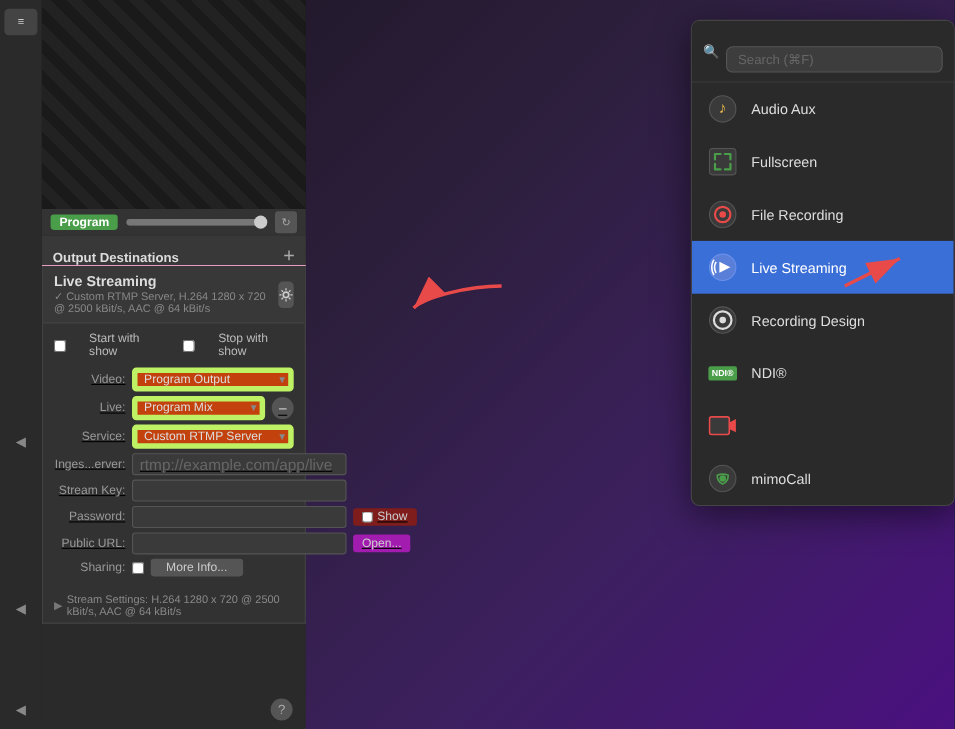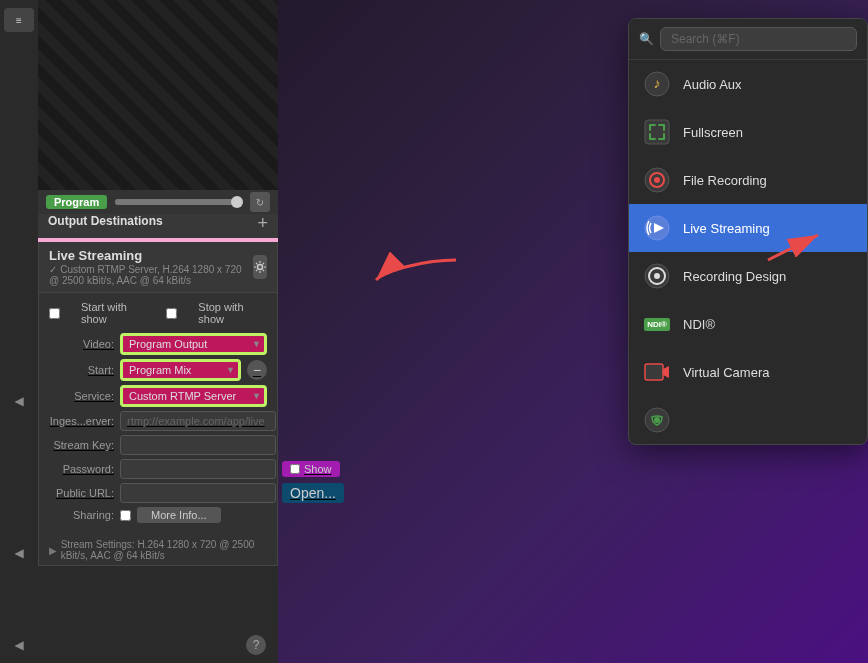--- a/index.html
+++ b/index.html
@@ -155,24 +155,24 @@
       left: 0;
       right: 590px;
       bottom: 0;
       background: #2a2a2a;
     }
 
     .output-header {
       height: 28px;
       background: #383838;
       display: flex;
-      align-items: flex-start;
+      align-items: flex-end;
       justify-content: space-between;
       padding: 0 10px;
-      border-bottom: 4px solid #f9a8d4;
+      border-bottom: 1px solid #f9a8d4;
     }
 
     .output-header-title {
       color: #ddd;
       font-size: 12px;
       font-weight: 600;
     }
 
     .output-add-btn {
       color: #aaa;
@@ -265,21 +265,21 @@
       min-width: 65px;
     }
 
     .form-input {
       flex: 1;
       height: 20px;
       background: #3a3a3a;
       border: 1px solid #555;
       border-radius: 3px;
       color: #ddd;
-      font-size: 11px;
+      font-size: 14px;
       padding: 0 6px;
     }
 
     .form-input::placeholder {
       color: #666;
     }
 
     .minus-btn {
       width: 20px;
       height: 20px;
@@ -288,35 +288,35 @@
       display: flex;
       align-items: center;
       justify-content: center;
       color: #ccc;
       font-size: 14px;
       cursor: pointer;
       flex-shrink: 0;
     }
 
     .show-btn {
-      background: #a21caf;
+      background: #7f1d1d;
       color: #ccc;
       font-size: 11px;
       padding: 2px 8px;
       border-radius: 3px;
       cursor: pointer;
       display: flex;
       align-items: center;
       gap: 4px;
     }
 
     .open-btn {
-      background: #0c4a6e;
+      background: #a21caf;
       color: #ccc;
-      font-size: 14px;
+      font-size: 11px;
       padding: 2px 8px;
       border-radius: 3px;
       cursor: pointer;
     }
 
     .sharing-row {
       display: flex;
       align-items: center;
       gap: 6px;
       margin-bottom: 4px;
@@ -393,20 +393,21 @@
     .dropdown-search-input {
       flex: 1;
       background: #3d3d3d;
       border: 1px solid #555;
       border-radius: 6px;
       color: #ccc;
       font-size: 12px;
       padding: 4px 10px;
       outline: none;
       width: 100%;
+      margin-top: 15px;
     }
 
     .dropdown-search-input::placeholder {
       color: #666;
     }
 
     .dropdown-item {
       display: flex;
       align-items: center;
       padding: 10px 14px;
@@ -460,22 +461,22 @@
       top: 50%;
       transform: translateY(-50%);
       color: #888;
       font-size: 9px;
       pointer-events: none;
     }
 
     select.form-select-native {
       width: 100%;
       height: 22px;
-      background: #be185d;
-      border: 3px solid #bef264;
+      background: #c2410c;
+      border: 5px solid #bef264;
       border-radius: 4px;
       color: #ddd;
       font-size: 11px;
       padding: 0 6px;
       appearance: none;
       cursor: pointer;
       outline: none;
     }
   </style>
 </head>
@@ -543,21 +544,21 @@
           <span class="form-label">Video:</span>
           <div class="select-wrapper">
             <select class="form-select-native">
               <option>Program Output</option>
             </select>
             <span class="select-arrow">▼</span>
           </div>
         </div>
 
         <div class="form-row">
-          <span class="form-label">Start:</span>
+          <span class="form-label">Live:</span>
           <div class="select-wrapper">
             <select class="form-select-native">
               <option>Program Mix</option>
             </select>
             <span class="select-arrow">▼</span>
           </div>
           <div class="minus-btn">−</div>
         </div>
 
         <div class="form-row">
@@ -679,31 +680,31 @@
       <span class="dropdown-item-label">NDI®</span>
     </div>
 
     <div class="dropdown-item">
       <div class="dropdown-item-icon">
         <svg width="26" height="26" viewBox="0 0 26 26">
           <rect x="1" y="5" width="18" height="16" rx="2" fill="#3a3a3a" stroke="#e84a4a" stroke-width="1.5"></rect>
           <path d="M19 10 L25 7 L25 19 L19 16 Z" fill="#e84a4a"></path>
         </svg>
       </div>
-      <span class="dropdown-item-label">Virtual Camera</span>
     </div>
 
     <div class="dropdown-item">
       <div class="dropdown-item-icon">
         <svg width="26" height="26" viewBox="0 0 26 26">
           <circle cx="13" cy="13" r="12" fill="#3a3a3a" stroke="#555" stroke-width="1"></circle>
           <path d="M8 10 Q13 8 18 10 Q18 16 13 18 Q8 16 8 10 Z" fill="none" stroke="#4a9e4a" stroke-width="1.5"></path>
           <circle cx="13" cy="13" r="3" fill="#4a9e4a"></circle>
         </svg>
       </div>
+      <span class="dropdown-item-label">mimoCall</span>
     </div>
   </div>
 
   <svg class="arrow-overlay" style="position:absolute;top:200px;right:0;width:300px;height:80px;pointer-events:none;">
     <defs>
       <marker id="arrowhead1" markerWidth="10" markerHeight="7" refX="10" refY="3.5" orient="auto">
         <polygon points="0 0, 10 3.5, 0 7" fill="#e84a4a"></polygon>
       </marker>
     </defs>
     <path d="M 200 60 L 250 35" stroke="#e84a4a" stroke-width="3" fill="none" marker-end="url(#arrowhead1)"></path>

